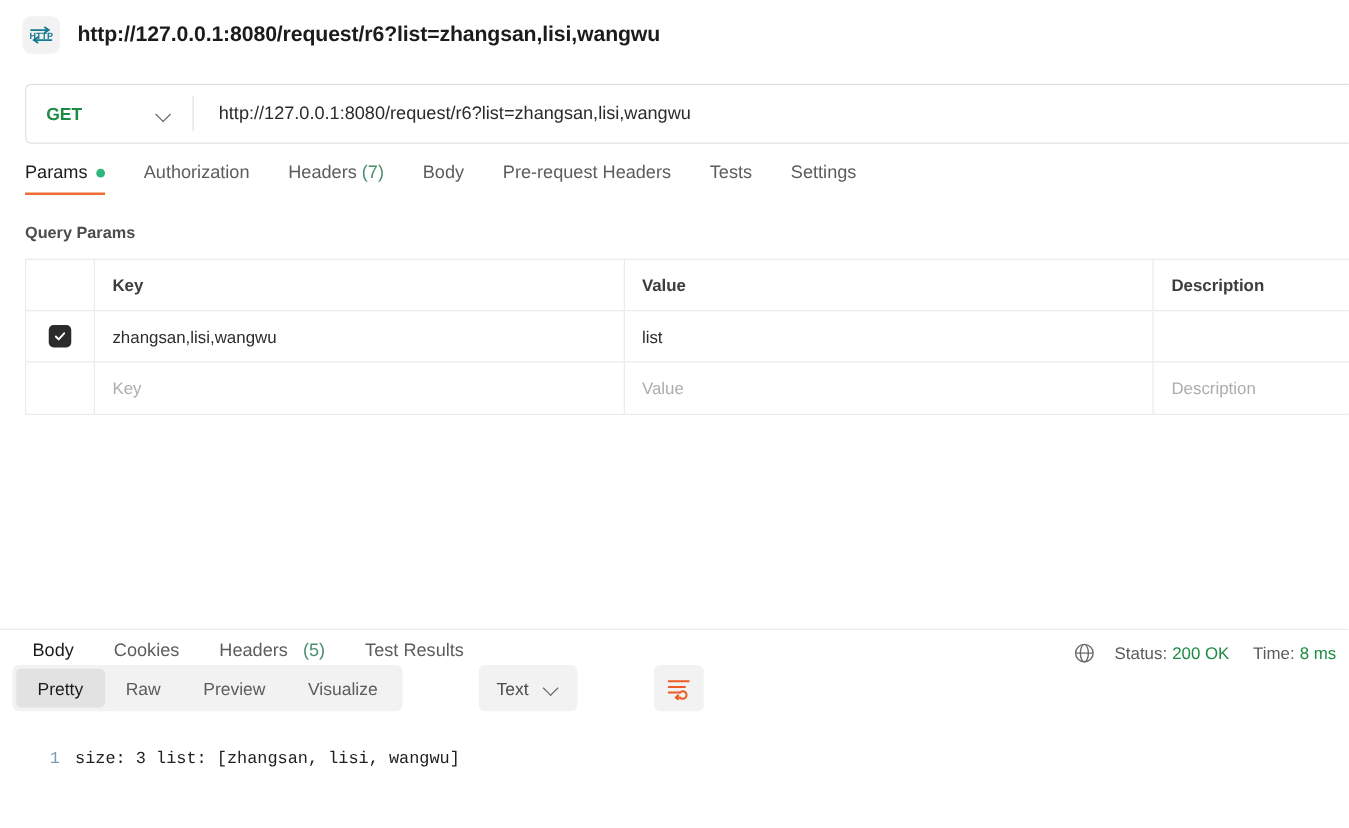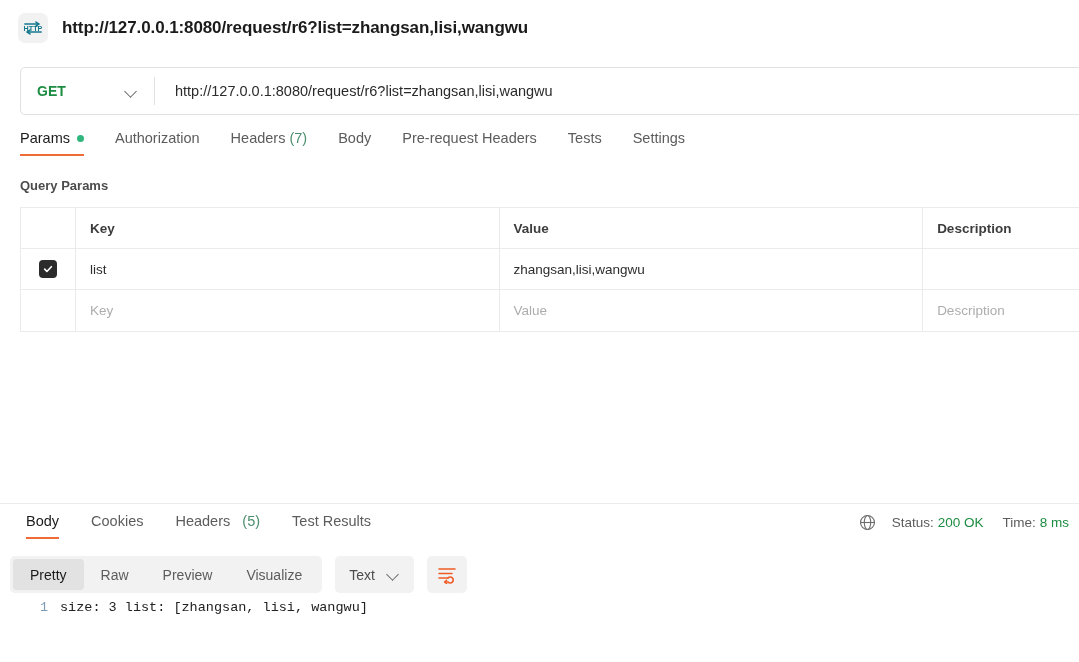--- a/index.html
+++ b/index.html
@@ -195,22 +195,22 @@
     display: flex; align-items: center;
     font-size: 13.5px; color: #5c5c5c;
   }
   .globe { margin-right: 16px; display: flex; }
   .stat-label { color: #5c5c5c; }
   .stat-green { color: #1c8c42; margin-left: 4px; }
   .stat-gap { margin-left: 19px; }
 
   
   .bodytoolbar {
-    position: absolute; left: 10px; top: 556px;
-    display: flex; align-items: center;
+    position: absolute; left: 10px; top: 532px;
+    display: flex; align-items: center; gap: 48px;
   }
   .pillgroup {
     display: flex; align-items: center;
     background: #f2f2f2;
     border-radius: 5px;
     height: 37px;
     padding: 3px;
   }
   .pill {
     height: 31px;
@@ -330,22 +330,22 @@
     </div>
 
     <div class="prow">
       <div class="pcell c-check">
         <div class="checkbox">
           <svg class="tick" viewBox="0 0 12 12">
             <path d="M2 6.2 L4.7 9 L10 3.2" stroke="#ffffff" stroke-width="1.9" fill="none" stroke-linecap="round" stroke-linejoin="round"></path>
           </svg>
         </div>
       </div>
+      <div class="pcell c-val cellval">zhangsan,lisi,wangwu</div>
       <div class="pcell c-key cellval">list</div>
-      <div class="pcell c-val cellval">zhangsan,lisi,wangwu</div>
       <div class="pcell c-desc cellval"></div>
     </div>
 
     <div class="prow">
       <div class="pcell c-check"></div>
       <div class="pcell c-key ph">Key</div>
       <div class="pcell c-val ph">Value</div>
       <div class="pcell c-desc ph">Description</div>
     </div>
   </div>

